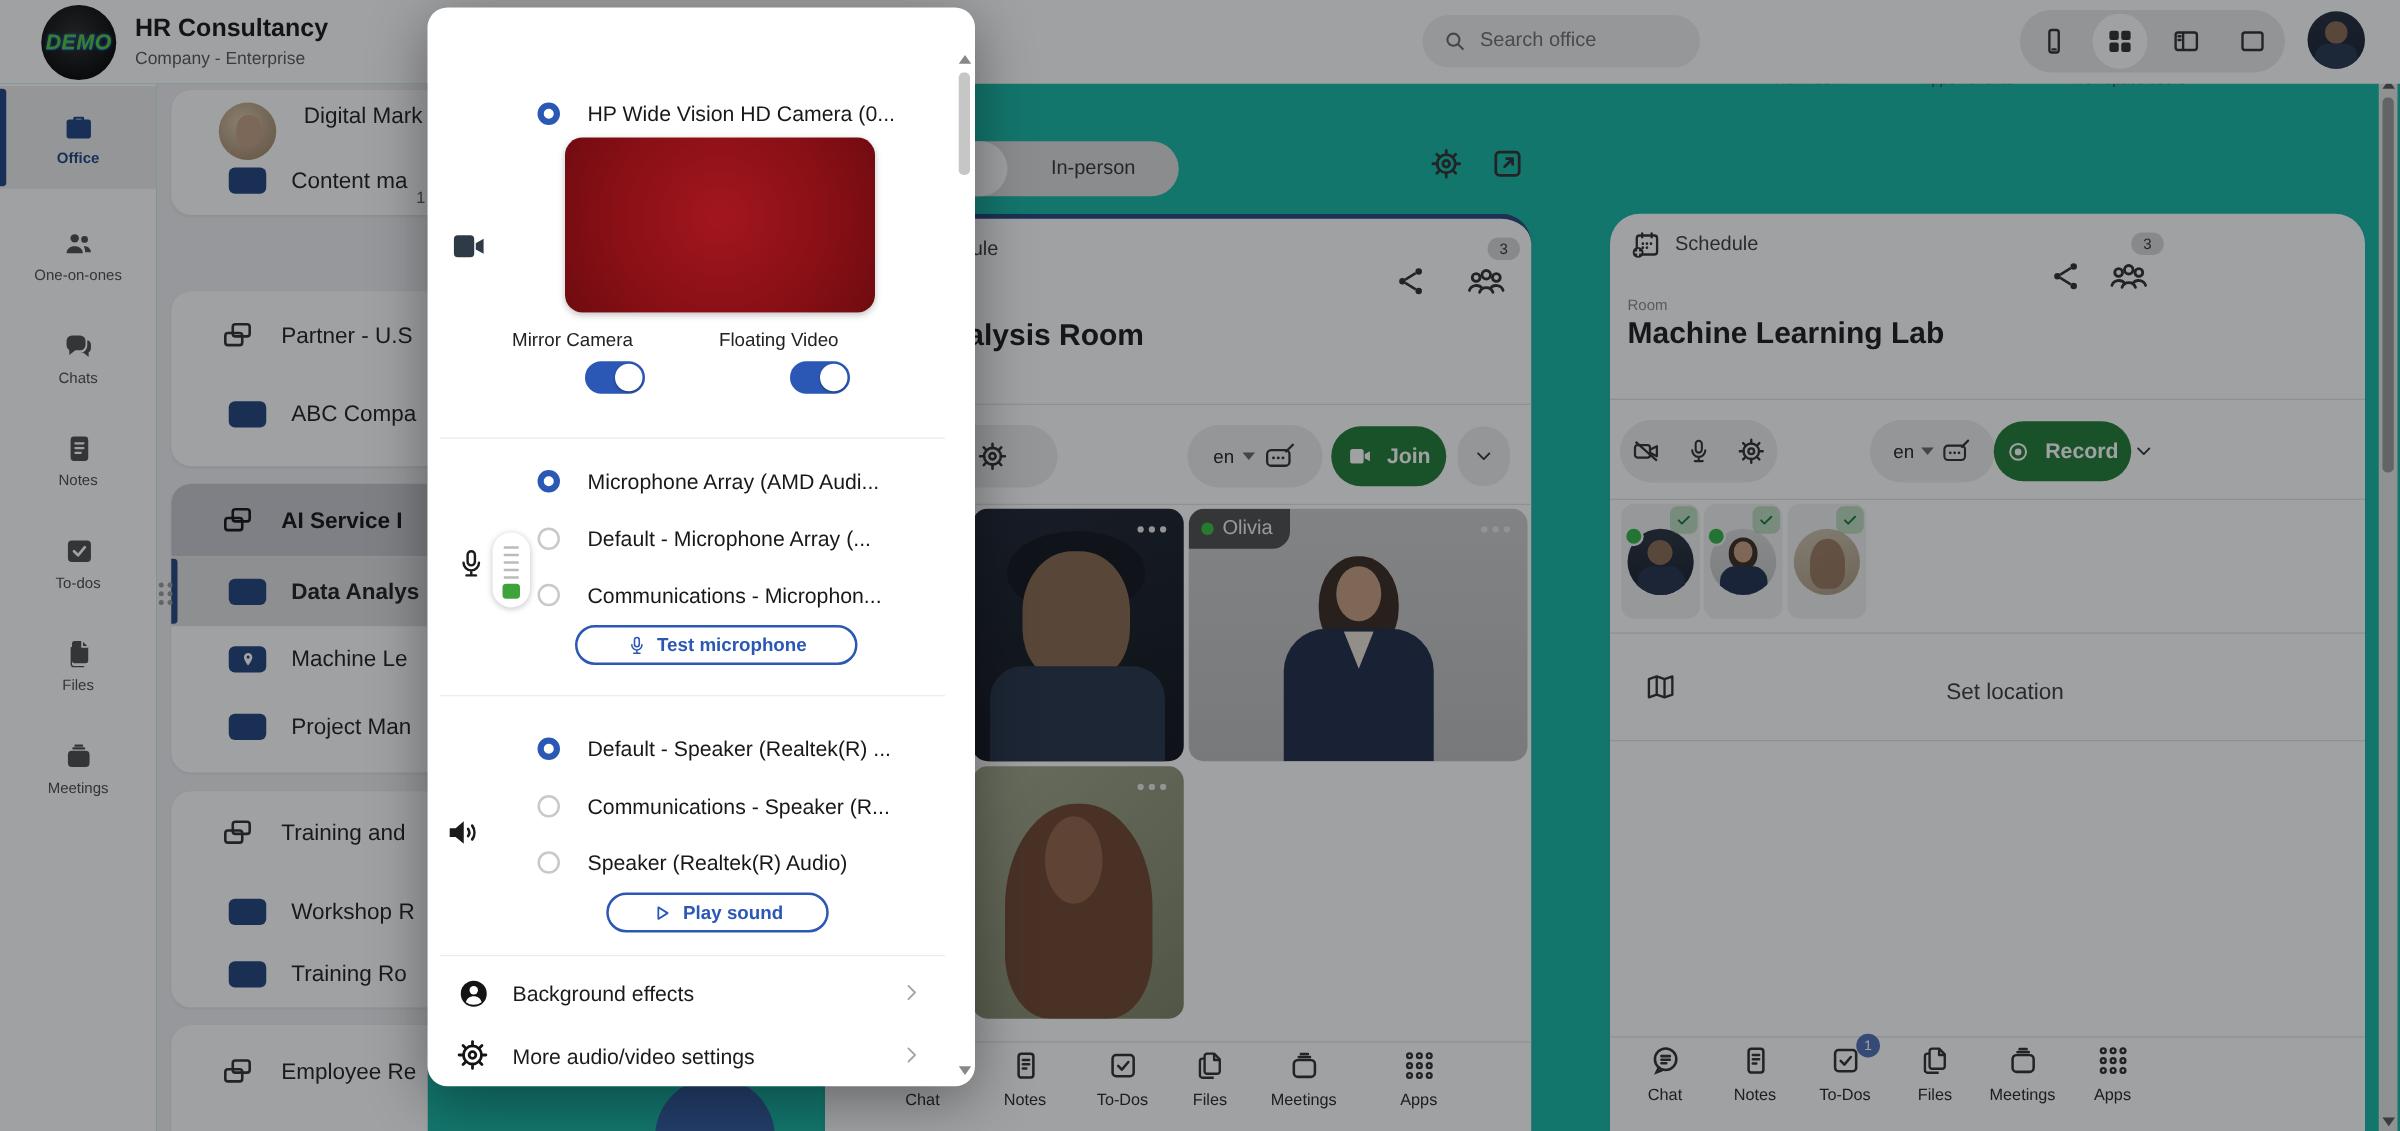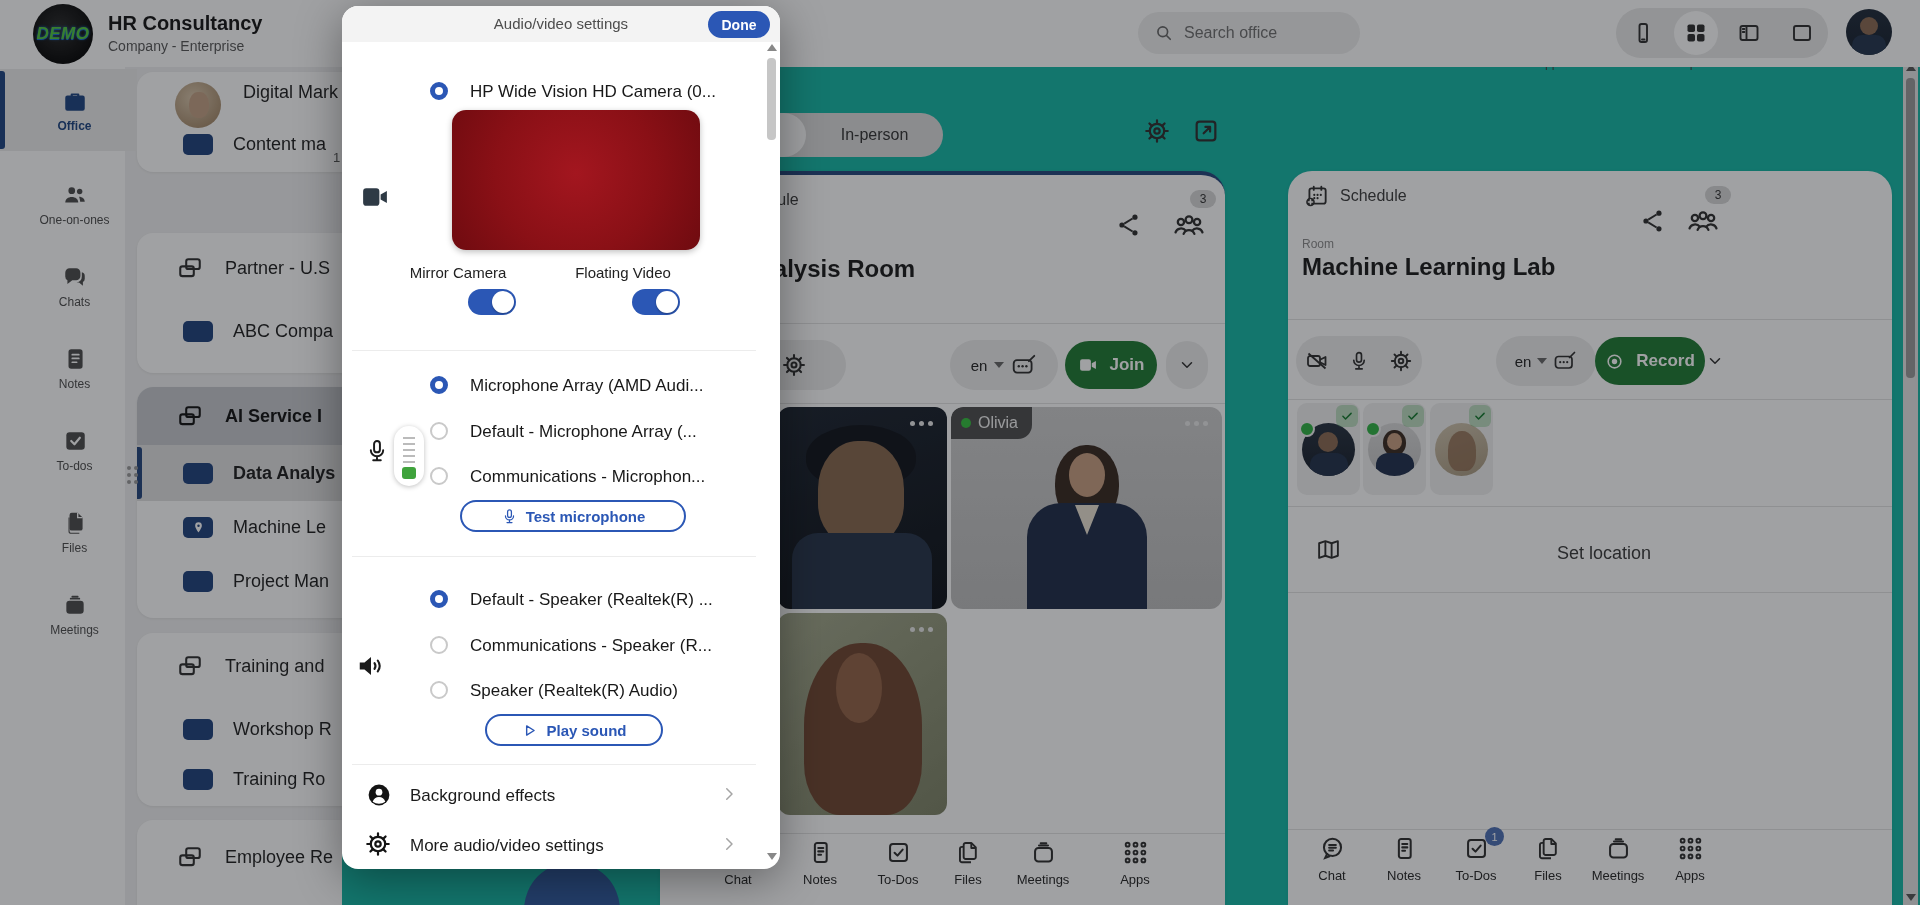--- a/index.html
+++ b/index.html
@@ -27,21 +27,21 @@
   .viewbtn.sel{background:#fff;}
   .tb-avatar{position:absolute;left:1846px;top:9px;width:46px;height:46px;border-radius:50%;overflow:hidden;
     background:linear-gradient(180deg,#202b3a 0%,#16202e 100%);}
   .tb-avatar .head{position:absolute;left:14px;top:8px;width:18px;height:18px;border-radius:50%;background:#8a6a52;}
   .tb-avatar .body{position:absolute;left:6px;top:26px;width:34px;height:22px;border-radius:10px 10px 0 0;background:#23354d;}
   .hdr-actions{position:absolute;top:56px;z-index:5;font-size:12px;color:#3f3f3f;}
 
   
   .sidebar{position:absolute;left:0;top:67px;width:125px;height:838px;background:#fff;z-index:2;}
   .sb-item{position:absolute;left:0;width:125px;height:82px;display:flex;flex-direction:column;
-    align-items:center;justify-content:center;gap:5px;padding-left:12px;}
+    align-items:center;justify-content:center;gap:5px;}
   .sb-item .lbl{font-size:12px;color:#4c4c4c;}
   .sb-item.active{background:#ededed;}
   .sb-item.active .lbl{color:#1d4480;font-weight:bold;}
   .sb-bar{position:absolute;left:0;top:2px;width:5px;height:78px;background:#1d4480;border-radius:0 3px 3px 0;}
 
   
   .rooms{position:absolute;left:125px;top:67px;width:217px;height:838px;background:#f1f1f2;overflow:hidden;z-index:1;}
   .rcard{position:absolute;left:12px;width:230px;background:#fff;border-radius:16px;box-shadow:0 1px 3px rgba(0,0,0,.07);}
   .rlabel{font-size:18px;color:#1f1f1f;white-space:nowrap;}
   .bluesq{width:30px;height:21px;border-radius:5px;background:#1e417c;display:flex;align-items:center;justify-content:center;}
@@ -807,24 +807,20 @@
 
   <div class="pg-scroll">
     <div class="tri-up"></div>
     <div class="pg-thumb"></div>
     <div class="tri-dn" style="position:absolute;bottom:4px;left:2.5px"></div>
   </div>
 
   <div class="dim"></div>
 
   <div class="modal">
-    <div class="m-head">
-      <div class="m-title">Audio/video settings</div>
-      <div class="m-done">Done</div>
-    </div>
 
     <div class="radio on" style="left:88px;top:76px"></div>
     <div class="m-opt" style="top:76px">HP Wide Vision HD Camera (0...</div>
     <div class="abs" style="left:110px;top:104px;width:248px;height:140px;border-radius:14px;
          background:radial-gradient(circle at 50% 45%,#a3161f 0%,#8a1016 55%,#6f0b10 100%);
          box-shadow:0 2px 6px rgba(0,0,0,.25)"></div>
     <svg class="abs" style="left:16px;top:176px;color:#2e3a45" width="34" height="30">
         <use href="#i-cam"></use>
       </svg>
     <div class="m-lbl" style="left:55px;top:258px;width:122px;text-align:center">Mirror Camera</div>

